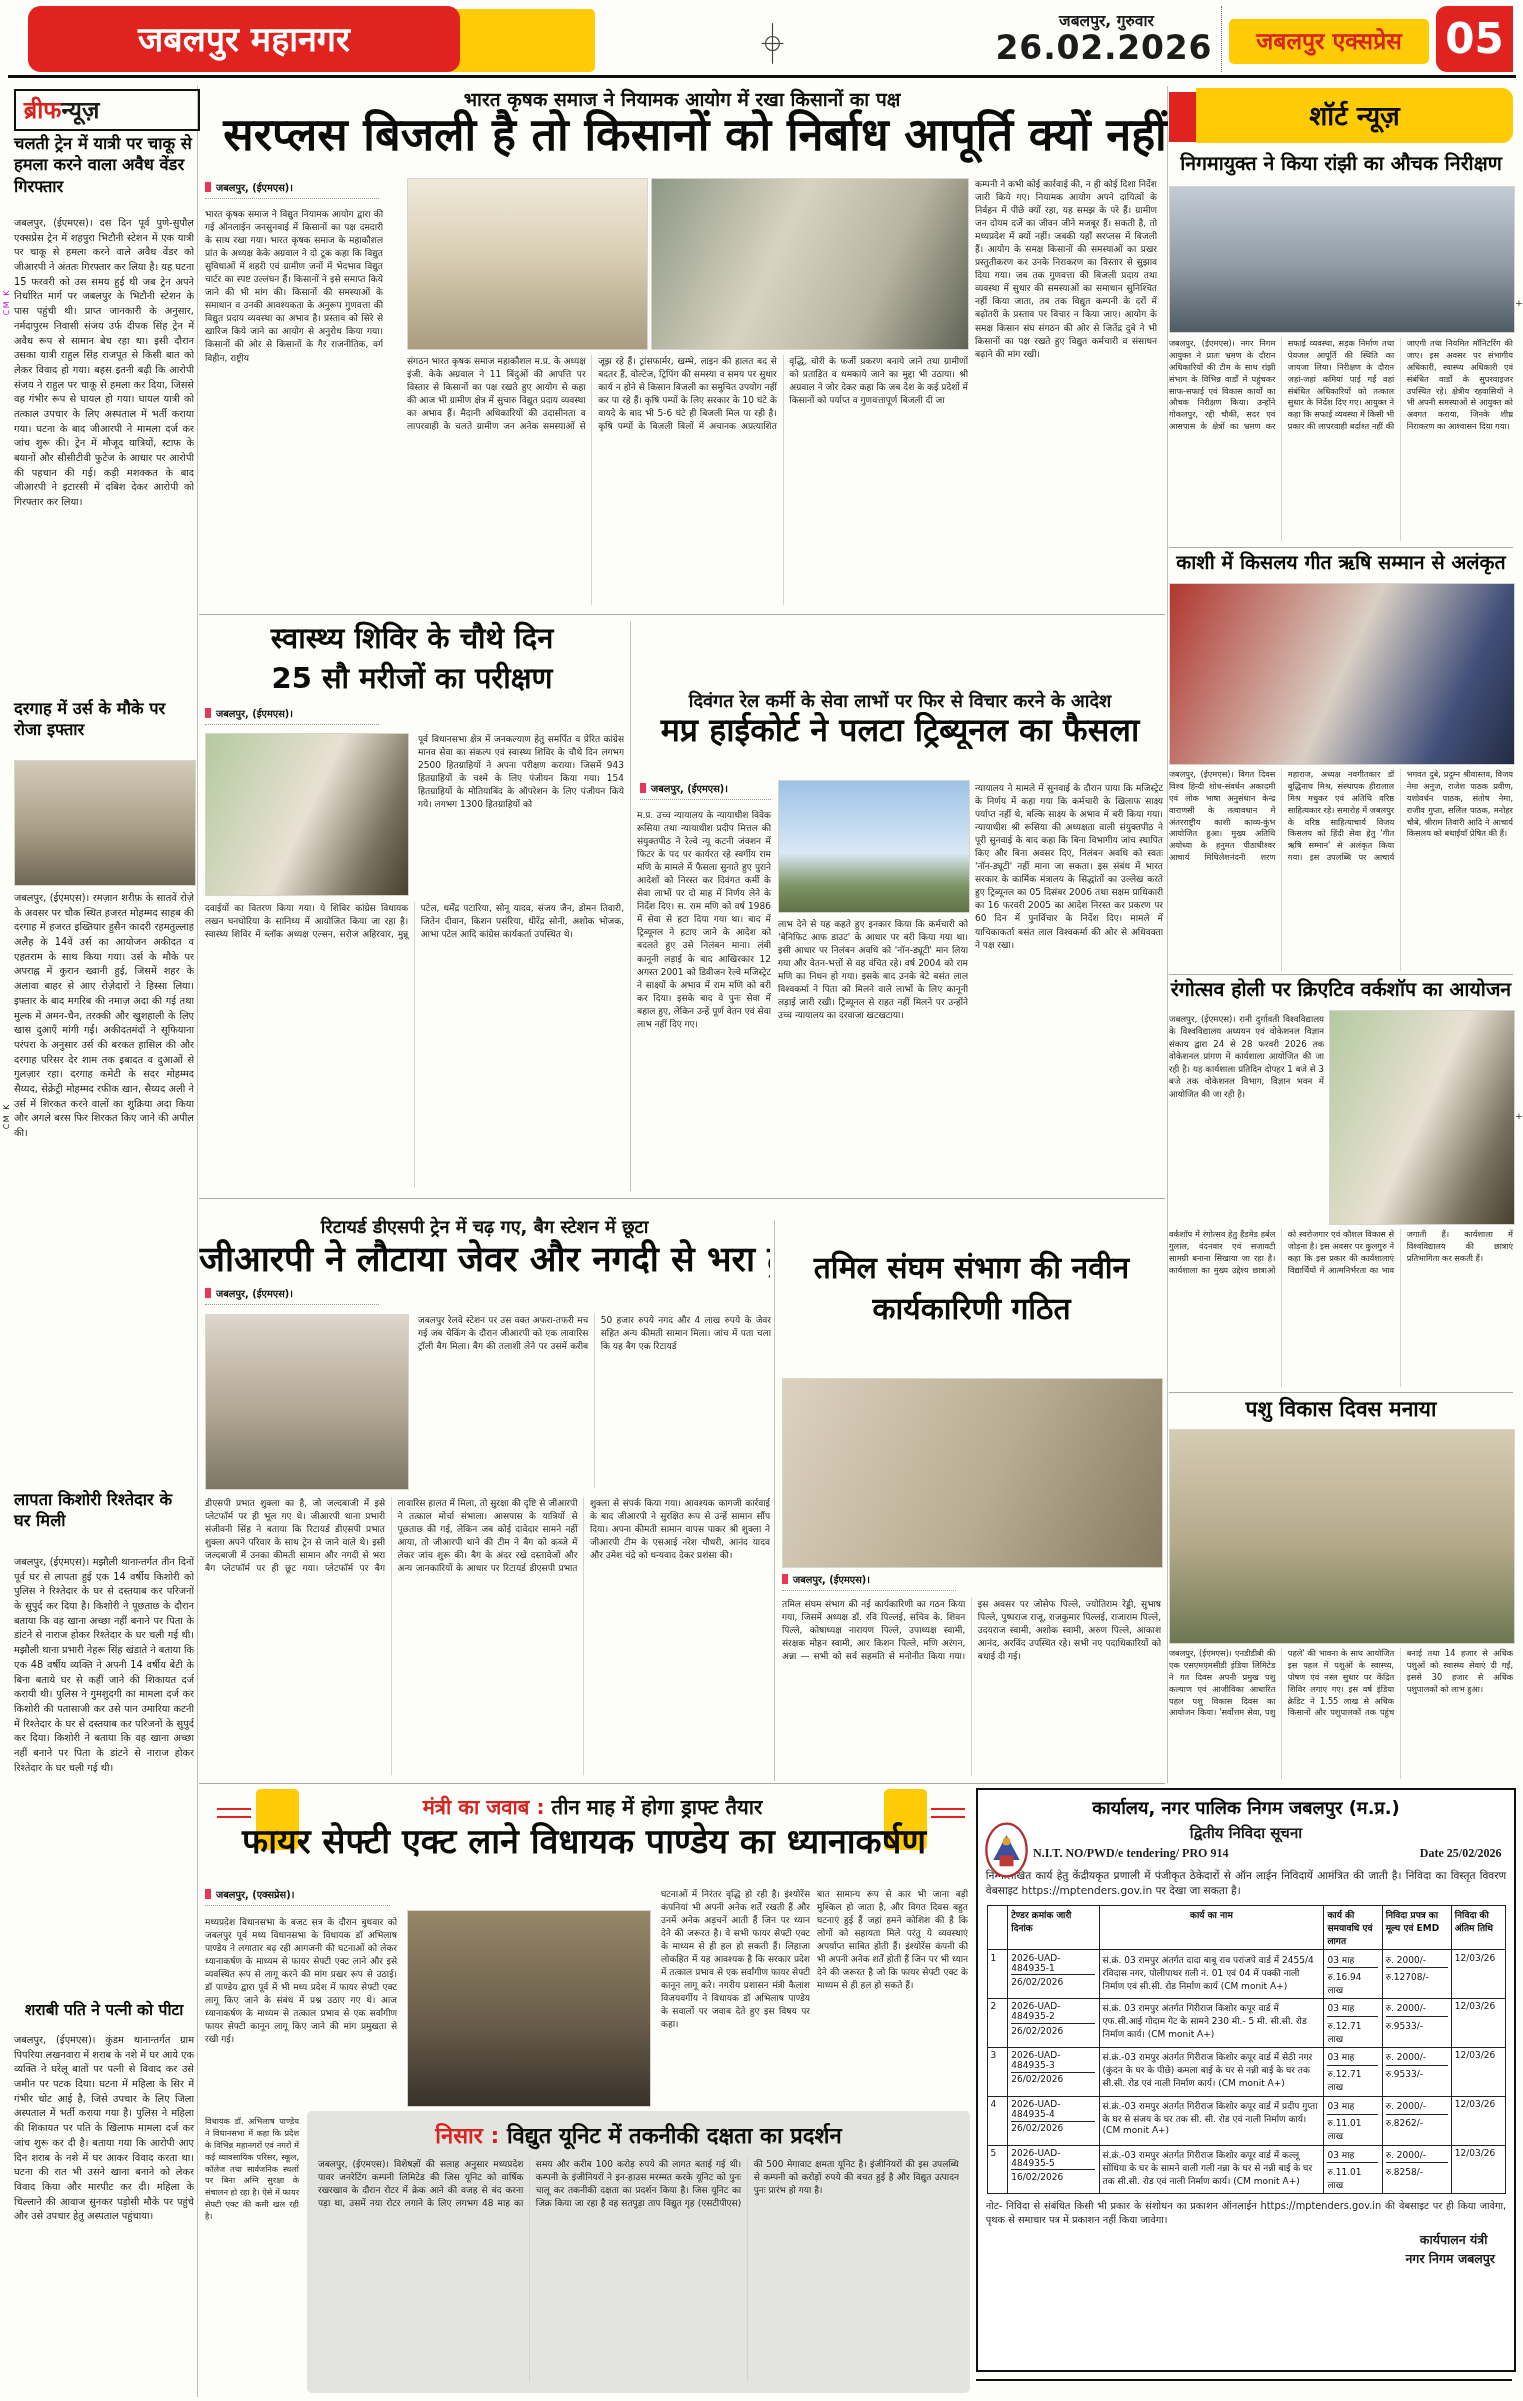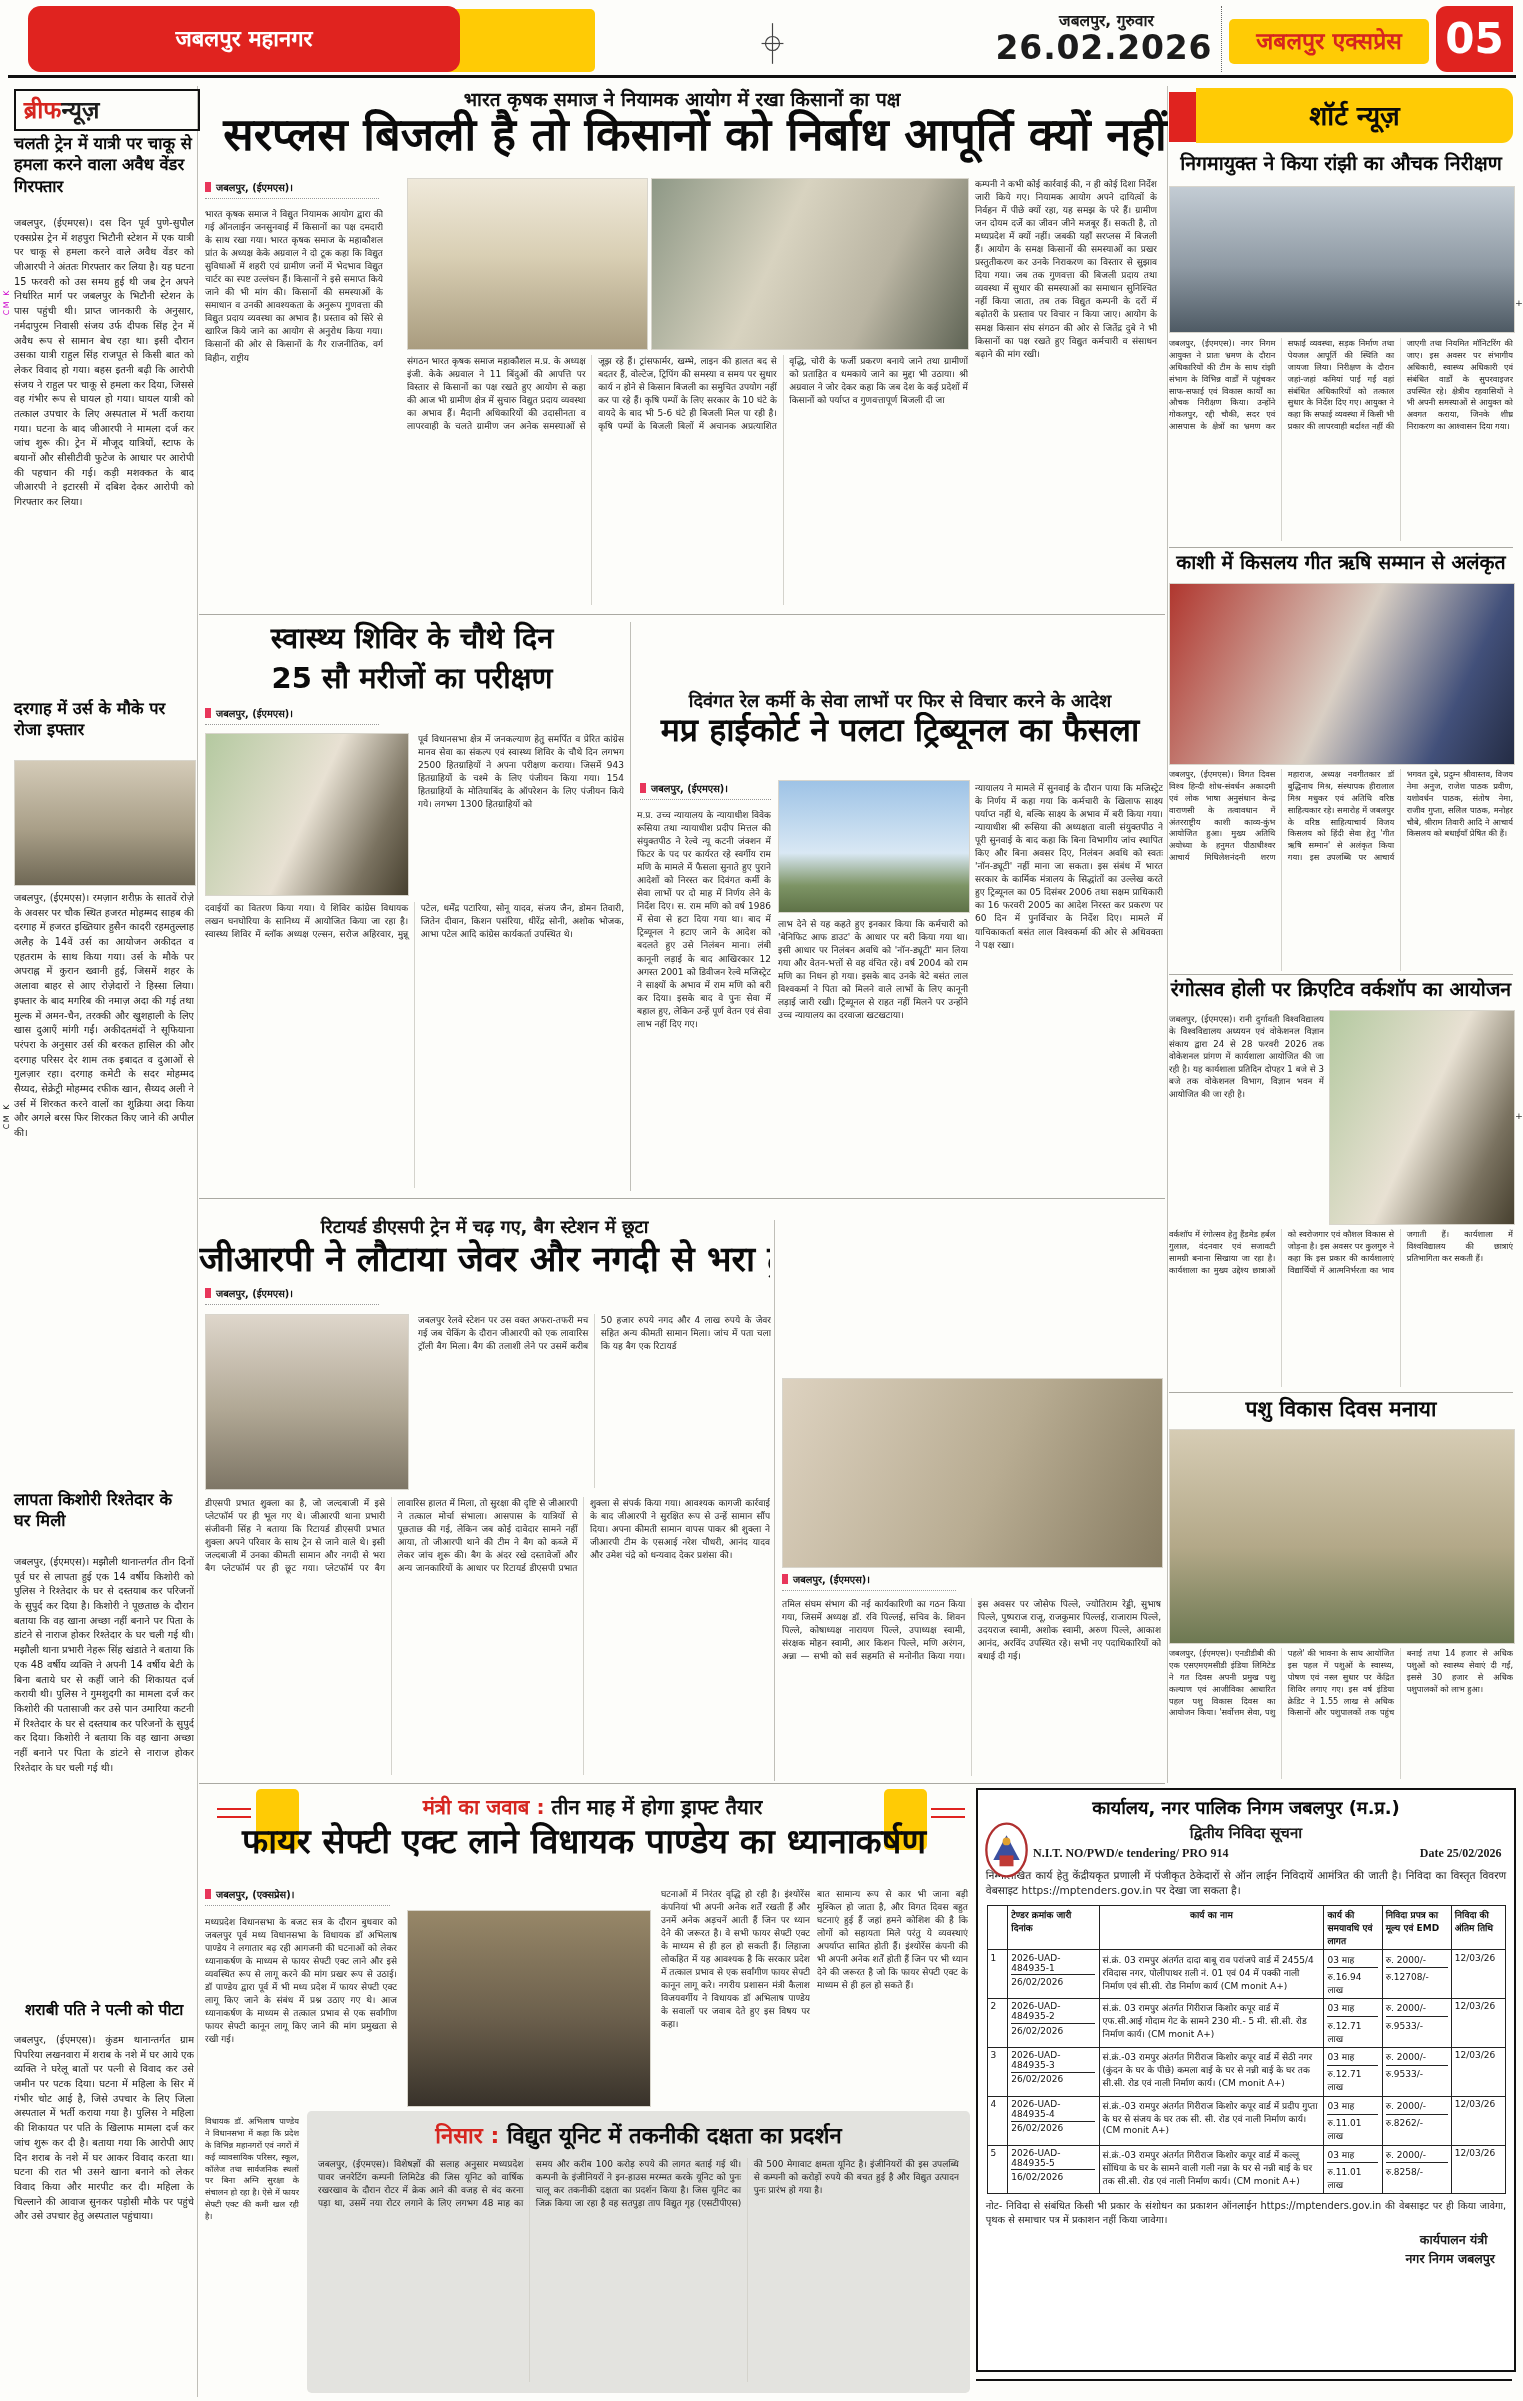--- a/index.html
+++ b/index.html
@@ -38,21 +38,21 @@
   table.tender th{font-weight:bold;}
   .tsplit{border-top:0.9px solid #222;margin-top:1.6px;padding-top:1.6px;}
   .vtext{writing-mode:vertical-rl;transform:rotate(180deg);font-size:7.8px;letter-spacing:1.6px;color:#222;}
 </style>
 </head>
 <body>
 
 <div id="page">
 
   <div class="abs yellowtab" style="left:368px;top:9.4px;width:227px;height:63px;"></div>
-  <div class="abs" style="left:28px;top:6.3px;width:432px;height:66px;background:#e0231f;border-radius:12.5px;color:#fff;font-weight:bold;font-size:22px;text-align:center;line-height:66px;">जबलपुर महानगर</div>
+  <div class="abs" style="left:28px;top:6.3px;width:432px;height:66px;background:#e0231f;border-radius:12.5px;color:#fff;font-weight:bold;font-size:34px;text-align:center;line-height:66px;">जबलपुर महानगर</div>
   <div class="abs" style="left:993px;top:9.4px;width:227px;text-align:center;font-weight:bold;font-size:15.6px;">जबलपुर, गुरुवार</div>
   <div class="abs" style="left:981px;top:28px;width:246px;text-align:center;font-weight:bold;font-size:33px;letter-spacing:0.8px;">26.02.2026</div>
   <div class="abs" style="left:1221px;top:6.3px;height:66px;border-left:1.6px dotted #666;"></div>
   <div class="abs yellowtab" style="left:1229px;top:19px;width:200px;height:45px;text-align:center;line-height:45px;font-weight:bold;font-size:23px;color:#d6251f;">जबलपुर एक्सप्रेस</div>
   <div class="abs" style="left:1436px;top:6.3px;width:77px;height:66px;background:#e0231f;border-radius:11px 0 0 11px;color:#fff;font-weight:bold;font-size:42px;text-align:center;line-height:66px;">05</div>
   <svg class="abs" style="left:760px;top:20.3px;" width="25" height="47" viewBox="0 0 32 60">
     <circle cx="16" cy="30" r="9" fill="none" stroke="#444" stroke-width="1.5"></circle>
     <line x1="16" y1="4" x2="16" y2="56" stroke="#444" stroke-width="1.5"></line>
     <line x1="2" y1="30" x2="30" y2="30" stroke="#444" stroke-width="1.5"></line>
   </svg>
@@ -107,20 +107,21 @@
   <div class="abs hrule" style="left:199px;top:1198px;width:966px;"></div>
 
   <div class="abs kicker" style="left:199px;top:1214px;width:571px;font-size:18px;">रिटायर्ड डीएसपी ट्रेन में चढ़ गए, बैग स्टेशन में छूटा</div>
   <div class="abs headline" style="left:199px;top:1239px;width:571px;font-size:35px;white-space:nowrap;overflow:hidden;">जीआरपी ने लौटाया जेवर और नगदी से भरा ट्रॉली बैग</div>
   <div class="abs byline" style="left:205px;top:1287px;width:174px;"><span class="bullet"></span><span>जबलपुर, (ईएमएस)।</span></div>
   <div class="abs photo ph-platform" style="left:205px;top:1314px;width:202px;height:174px;"></div>
   <div class="abs bodytxt col2" style="left:418px;top:1314px;width:353px;height:174px;">जबलपुर रेलवे स्टेशन पर उस वक्त अफरा-तफरी मच गई जब चेकिंग के दौरान जीआरपी को एक लावारिस ट्रॉली बैग मिला। बैग की तलाशी लेने पर उसमें करीब 50 हजार रुपये नगद और 4 लाख रुपये के जेवर सहित अन्य कीमती सामान मिला। जांच में पता चला कि यह बैग एक रिटायर्ड</div>
   <div class="abs bodytxt col3" style="left:205px;top:1497px;width:565px;height:278px;">डीएसपी प्रभात शुक्ला का है, जो जल्दबाजी में इसे प्लेटफॉर्म पर ही भूल गए थे। जीआरपी थाना प्रभारी संजीवनी सिंह ने बताया कि रिटायर्ड डीएसपी प्रभात शुक्ला अपने परिवार के साथ ट्रेन से जाने वाले थे। इसी जल्दबाजी में उनका कीमती सामान और नगदी से भरा बैग प्लेटफॉर्म पर ही छूट गया। प्लेटफॉर्म पर बैग लावारिस हालत में मिला, तो सुरक्षा की दृष्टि से जीआरपी ने तत्काल मोर्चा संभाला। आसपास के यात्रियों से पूछताछ की गई, लेकिन जब कोई दावेदार सामने नहीं आया, तो जीआरपी थाने की टीम ने बैग को कब्जे में लेकर जांच शुरू की। बैग के अंदर रखे दस्तावेजों और अन्य जानकारियों के आधार पर रिटायर्ड डीएसपी प्रभात शुक्ला से संपर्क किया गया। आवश्यक कागजी कार्रवाई के बाद जीआरपी ने सुरक्षित रूप से उन्हें सामान सौंप दिया। अपना कीमती सामान वापस पाकर श्री शुक्ला ने जीआरपी टीम के एसआई नरेश चौधरी, आनंद यादव और उमेश चंद्रे को धन्यवाद देकर प्रशंसा की।</div>
   <div class="abs vrule" style="left:774px;top:1220px;height:561px;"></div>
 
+  <div class="abs headline" style="left:778px;top:1248px;width:387px;font-size:30px;line-height:1.35;">तमिल संघम संभाग की नवीन कार्यकारिणी गठित</div>
   <div class="abs photo ph-tamil" style="left:782px;top:1378px;width:379px;height:188px;"></div>
   <div class="abs byline" style="left:782px;top:1573px;width:174px;"><span class="bullet"></span><span>जबलपुर, (ईएमएस)।</span></div>
   <div class="abs bodytxt col2" style="left:782px;top:1598px;width:379px;height:178px;">तमिल संघम संभाग की नई कार्यकारिणी का गठन किया गया, जिसमें अध्यक्ष डॉ. रवि पिल्लई, सचिव के. शिवन पिल्ले, कोषाध्यक्ष नारायण पिल्ले, उपाध्यक्ष स्वामी, संरक्षक मोहन स्वामी, आर किशन पिल्ले, मणि अरंगन, अन्ना — सभी को सर्व सहमति से मनोनीत किया गया। इस अवसर पर जोसेफ पिल्ले, ज्योतिराम रेड्डी, सुभाष पिल्ले, पुष्पराज राजू, राजकुमार पिल्लई, राजाराम पिल्ले, उदयराज स्वामी, अशोक स्वामी, अरुण पिल्ले, आकाश आनंद, अरविंद उपस्थित रहे। सभी नए पदाधिकारियों को बधाई दी गई।</div>
   <div class="abs hrule" style="left:199px;top:1783px;width:966px;"></div>
 
   <div class="abs redline" style="left:217px;top:1808px;width:34px;"></div>
   <div class="abs yellowtab" style="left:256px;top:1789px;width:43px;height:61px;"></div>
   <div class="abs yellowtab" style="left:884px;top:1789px;width:43px;height:61px;"></div>
   <div class="abs redline" style="left:931px;top:1808px;width:34px;"></div>
   <div class="abs kicker" style="left:305px;top:1792px;width:575px;font-size:20.3px;">

